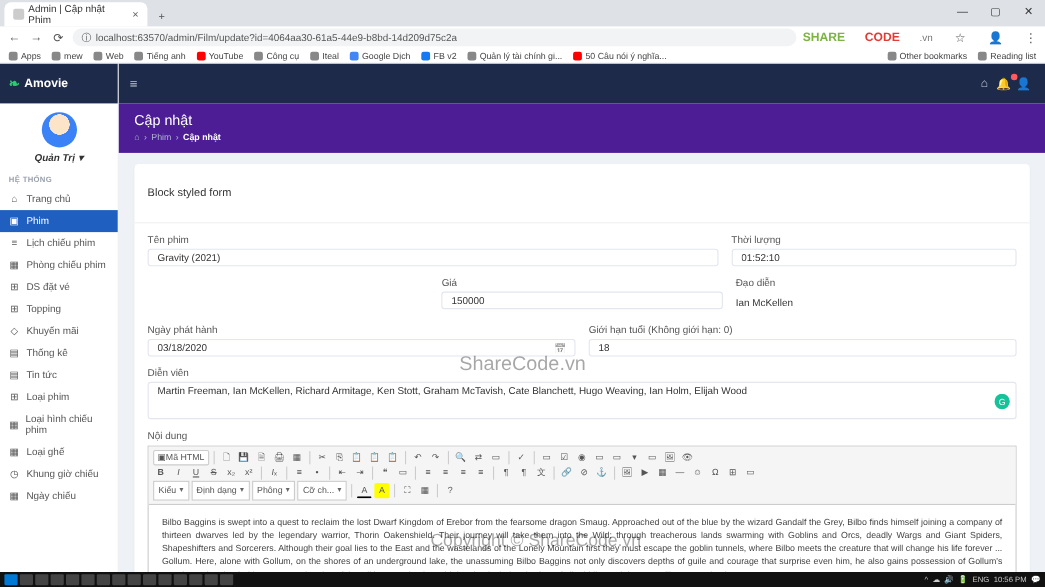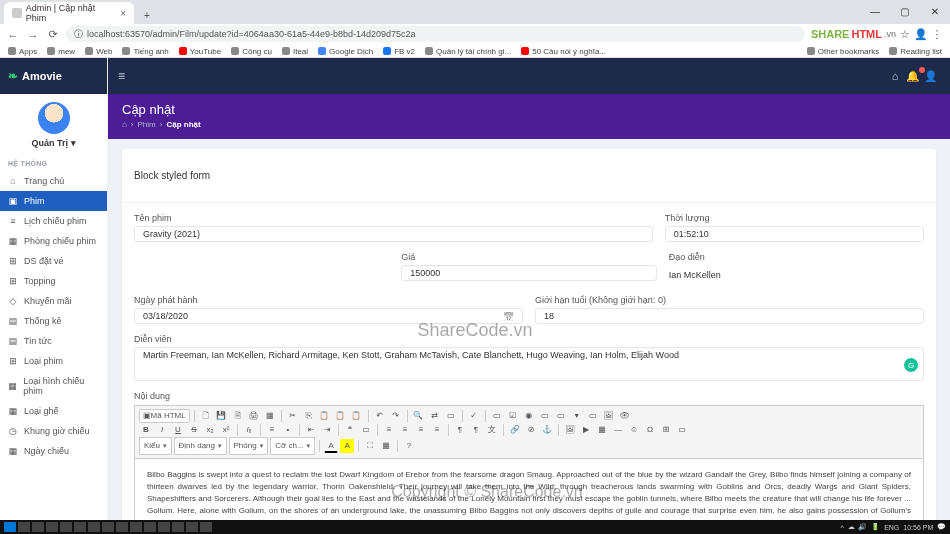--- a/index.html
+++ b/index.html
@@ -11,34 +11,34 @@
 .chrome-tab { background: #fff; height: 22px; display: flex; align-items: center; padding: 0 8px; border-radius: 6px 6px 0 0; font-size: 9px; color: #333; width: 130px; gap: 4px; }
 .chrome-tab .favicon { width: 10px; height: 10px; background: #ccc; border-radius: 2px; }
 .chrome-tab .close { margin-left: auto; font-size: 10px; color: #666; }
 .chrome-newtab { width: 18px; height: 18px; display: flex; align-items: center; justify-content: center; color: #555; margin-left: 4px; }
 .chrome-wincontrols { position: absolute; right: 0; top: 0; display: flex; }
 .chrome-wincontrols div { width: 30px; height: 22px; display: flex; align-items: center; justify-content: center; color: #333; }
 
 .chrome-addr { height: 20px; display: flex; align-items: center; padding: 0 6px; gap: 6px; }
 .chrome-addr .navbtn { width: 14px; height: 14px; display: flex; align-items: center; justify-content: center; color: #555; font-size: 11px; }
 .chrome-addr .url { flex: 1; background: #f1f3f4; border-radius: 10px; height: 16px; display: flex; align-items: center; padding: 0 8px; font-size: 9px; color: #555; gap: 4px; }
-.chrome-addr .rightcluster { display: flex; align-items: center; gap: 2px; }
+.chrome-addr .rightcluster { display: flex; align-items: center; gap: 18px; }
 .chrome-addr .logo-text { font-size: 11px; font-weight: bold; }
 
 .chrome-bookmarks { height: 14px; display: flex; align-items: center; padding: 0 8px; gap: 10px; font-size: 8px; color: #444; }
 .chrome-bookmarks .bk { display: flex; align-items: center; gap: 3px; }
 .chrome-bookmarks .bkicon { width: 8px; height: 8px; background: #888; border-radius: 2px; }
 .chrome-bookmarks .spacer { flex: 1; }
 
 
 .app { display: flex; height: 462px; }
 .sidebar { width: 108px; background: #fff; border-right: 1px solid #eee; }
 .sidebar-header { height: 36px; background: #1e2a4a; color: #fff; display: flex; align-items: center; padding: 0 8px; font-size: 11px; font-weight: 600; gap: 4px; }
 .sidebar-header .leaf { color: #2ecc71; font-size: 12px; }
-.sidebar-user { display: flex; flex-direction: column; align-items: center; padding: 8px 13px; }
+.sidebar-user { display: flex; flex-direction: column; align-items: center; padding: 8px 13px; font-style: italic; }
 .sidebar-user .avatar { width: 32px; height: 32px; border-radius: 50%; background: radial-gradient(circle at 50% 35%, #fce4c8 35%, #3b82f6 36%); }
 .sidebar-user .username { display: flex; align-items: center; gap: 3px; font-size: 9px; color: #333; margin-top: 4px; font-weight: 600; }
 .sidebar-section { font-size: 7px; color: #9aa0ac; padding: 4px 8px; letter-spacing: 0.3px; font-weight: 600; }
 .sidebar-item { display: flex; align-items: center; padding: 5px 8px; font-size: 9px; color: #555; gap: 6px; cursor: pointer; }
 .sidebar-item.active { background: #1e5fbf; color: #fff; }
 .sidebar-item .sicon { font-size: 9px; width: 10px; text-align: center; }
 
 .main { flex: 1; background: #eef1f6; display: flex; flex-direction: column; }
 .topbar { height: 36px; background: #1e2a4a; display: flex; align-items: center; padding: 0 10px; color: #c0c8d8; }
 .topbar .menu-toggle { font-size: 12px; }
@@ -107,21 +107,21 @@
   <div class="chrome-addr">
     <div class="navbtn">←</div>
     <div class="navbtn">→</div>
     <div class="navbtn">⟳</div>
     <div class="url">
       <span>ⓘ</span>
       <span>localhost:63570/admin/Film/update?id=4064aa30-61a5-44e9-b8bd-14d209d75c2a</span>
     </div>
     <div class="rightcluster">
       <span class="logo-text" style="color:#7cb342">SHARE</span>
-        <span class="logo-text" style="color:#e53935">HTML</span>
+        <span class="logo-text" style="color:#e53935">CODE</span>
         <span style="font-size:9px;color:#777">.vn</span>
       <div class="navbtn">☆</div>
       <div class="navbtn">👤</div>
       <div class="navbtn">⋮</div>
     </div>
   </div>
   <div class="chrome-bookmarks">
     <div class="bk">
         <span class="bkicon"></span>
         <span>Apps</span>

